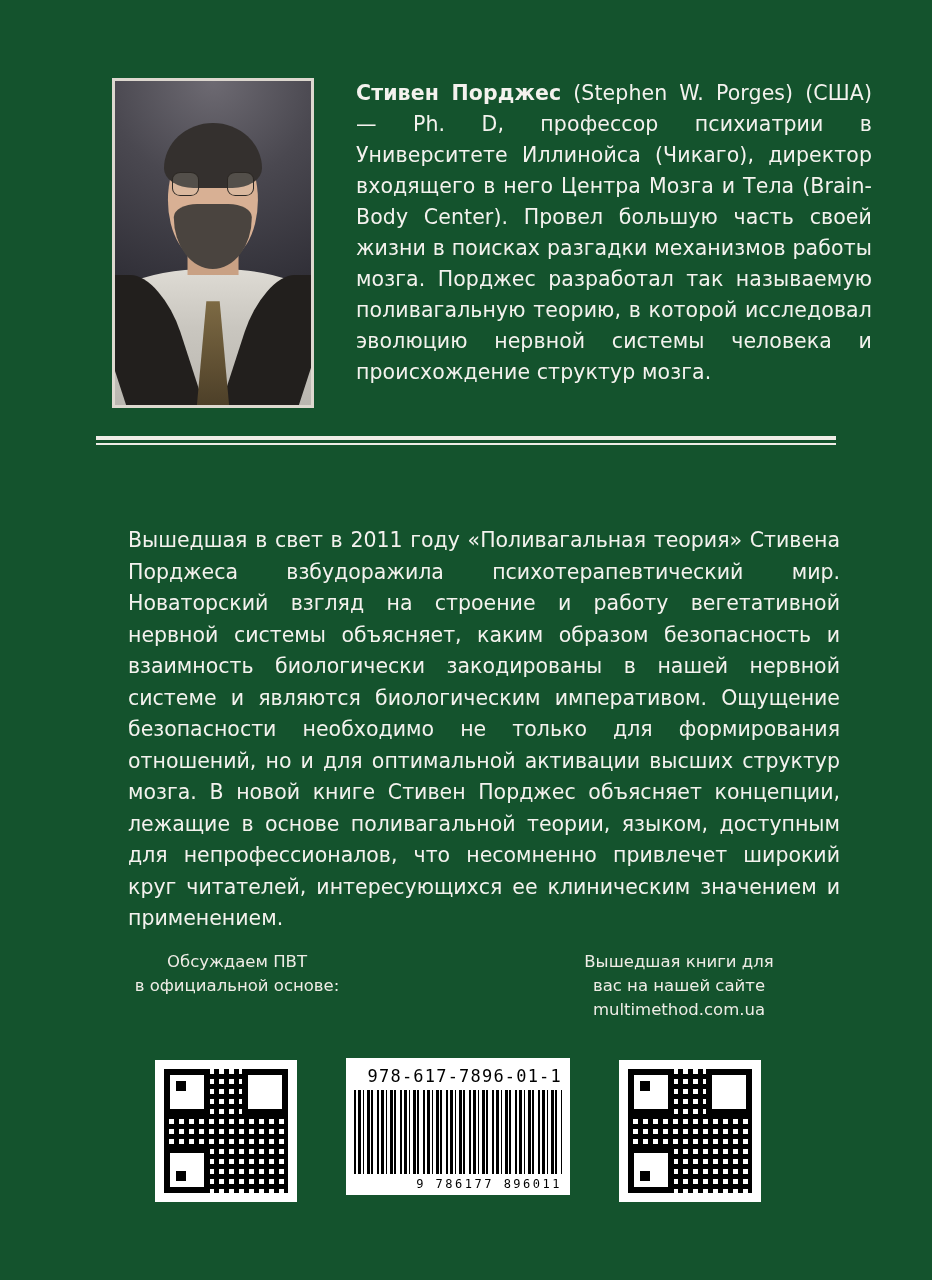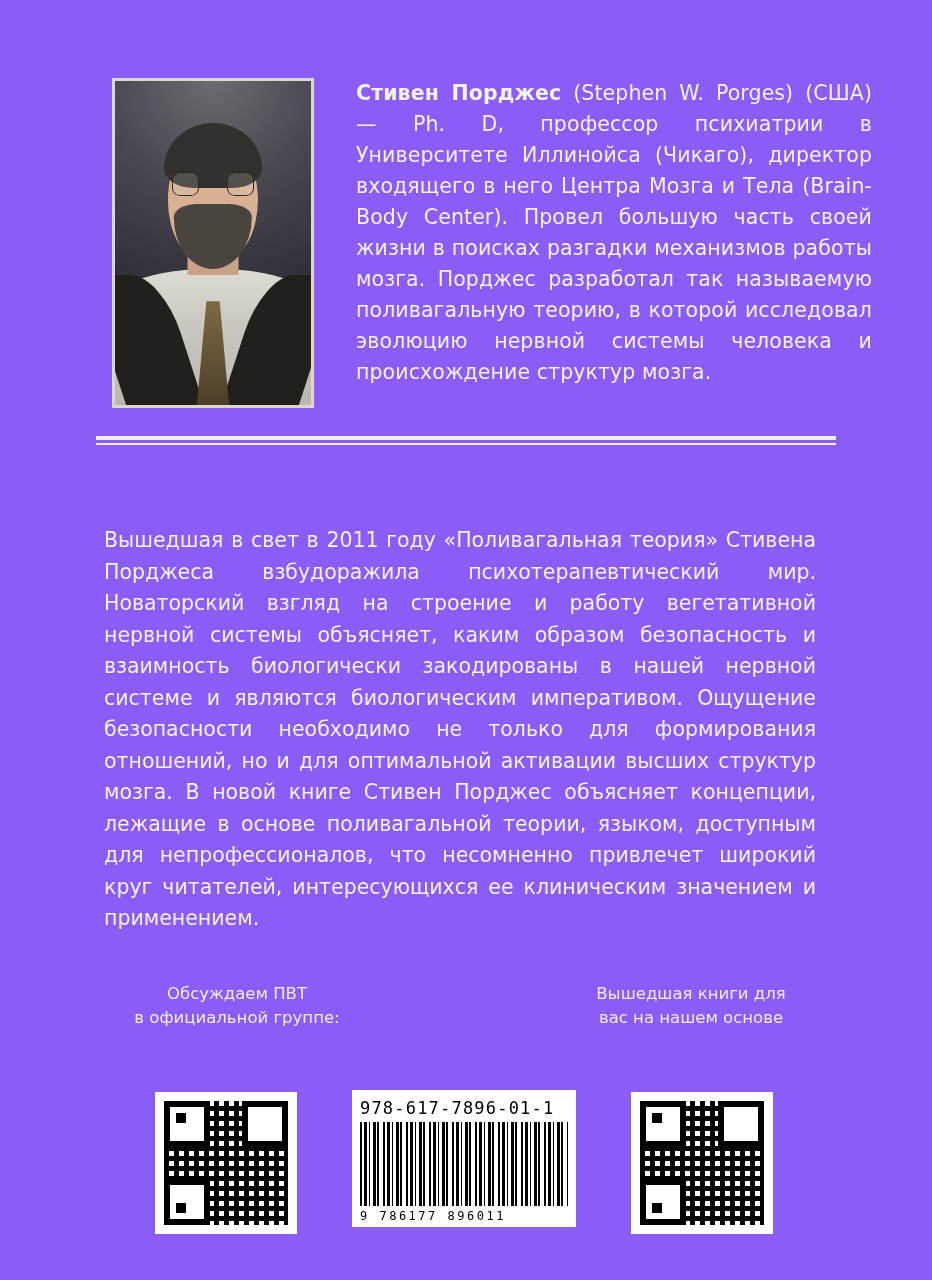--- a/index.html
+++ b/index.html
@@ -10,21 +10,21 @@
   body {
     width: 932px;
     height: 1280px;
     overflow: hidden;
     font-family: "DejaVu Sans", "Liberation Sans", sans-serif;
   }
   .page {
     position: relative;
     width: 932px;
     height: 1280px;
-    background: #8b5cf6;
+    background: #14532d;
     color: #f2f0ec;
     box-sizing: border-box;
   }
 
   
   .author-block {
     position: absolute;
     top: 78px;
     left: 112px;
     width: 760px;
@@ -153,38 +153,37 @@
   }
   .divider .line-gap { height: 3px; }
   .divider .line-thin {
     height: 2px;
     background: #efece6;
   }
 
   
   .annotation {
     position: absolute;
-    left: 104px;
+    left: 128px;
     top: 525px;
     width: 712px;
     font-size: 20.5px;
     line-height: 31.5px;
     text-align: justify;
     text-justify: inter-word;
     color: #f4f2ee;
   }
 
   
   .footer {
     position: absolute;
     left: 0;
-    right: 4px;
+    right: 16px;
     top: 950px;
     height: 260px;
-    margin-top: 32px;
   }
   .foot-col {
     position: absolute;
     text-align: center;
     font-size: 16.5px;
     line-height: 24px;
     color: #efece6;
   }
   .foot-left  { left: 112px;  width: 250px; }
   .foot-right { right: 112px; width: 250px; }
@@ -235,21 +234,21 @@
   .barcode-box {
     position: absolute;
     left: 50%;
     transform: translateX(-50%);
     top: 108px;
     width: 224px;
     background: #fff;
     color: #000;
     padding: 6px 8px 4px;
     box-sizing: border-box;
-    text-align: left;
+    text-align: right;
     font-family: "DejaVu Sans Mono", "Liberation Mono", monospace;
   }
   .isbn-top {
     font-size: 17px;
     letter-spacing: 1.2px;
     margin: 2px 0 4px;
   }
   .bars {
     height: 84px;
     background-image:
@@ -297,26 +296,27 @@
     <div class="line-gap"></div>
     <div class="line-thin"></div>
   </div>
 
   <div class="annotation">Вышедшая в свет в 2011 году «Поливагальная теория» Стивена Порджеса взбудоражила психотерапевтический мир. Новаторский взгляд на строение и работу вегетативной нервной системы объясняет, каким образом безопасность и взаимность биологически закодированы в нашей нервной системе и являются биологическим императивом. Ощущение безопасности необходимо не только для формирования отношений, но и для оптимальной активации высших структур мозга. В новой книге Стивен Порджес объясняет концепции, лежащие в основе поливагальной теории, языком, доступным для непрофессионалов, что несомненно привлечет широкий круг читателей, интересующихся ее клиническим значением и применением.</div>
 
   <div class="footer">
 
     <div class="foot-col foot-left">
       <div>Обсуждаем ПВТ</div>
-      <div>в официальной группе:</div>
+      <div>в официальной основе:</div>
     </div>
 
     <div class="foot-col foot-right">
       <div>Вышедшая книги для</div>
-      <div>вас на нашем основе</div>
+      <div>вас на нашей сайте</div>
+      <div>multimethod.com.ua</div>
     </div>
 
     <div class="qr-wrap qr-left">
       <div class="qr">
         <span class="eye3"></span>
         <span class="eyedot"></span>
           <span class="eyedot2"></span>
           <span class="eyedot3"></span>
       </div>
     </div>

